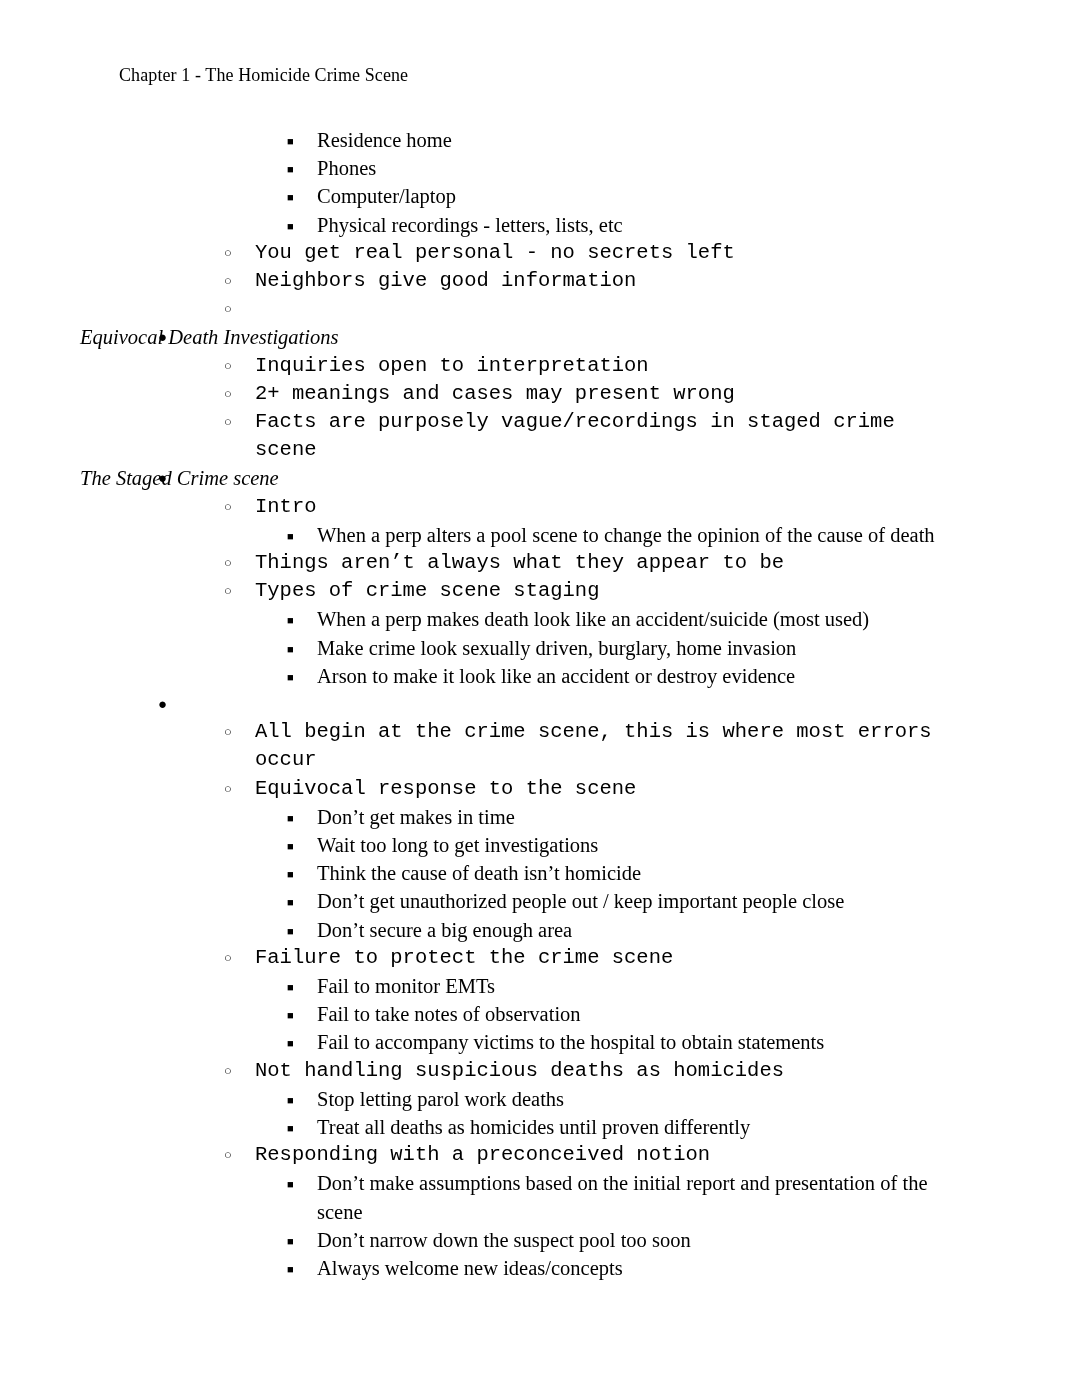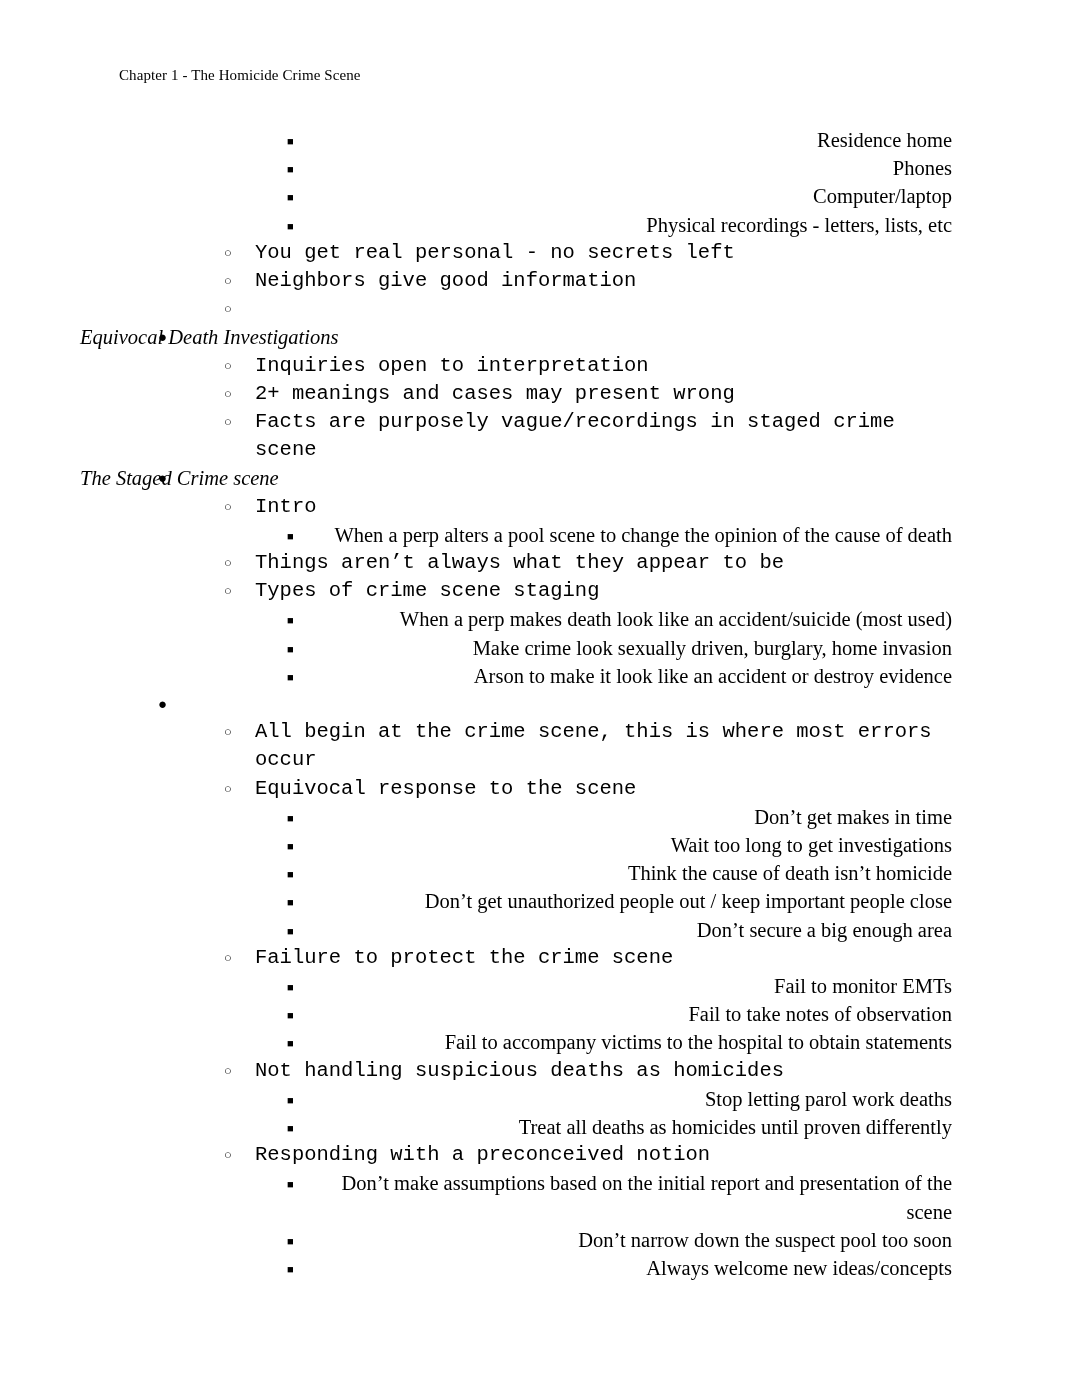--- a/index.html
+++ b/index.html
@@ -25,21 +25,21 @@
     width: 1080px;
     height: 1397px;
     background: #ffffff;
   }
 
   
   .doc-header {
     position: absolute;
     left: 119px;
     top: 62px;
-    font-size: 15px;
+    font-size: 18px;
     line-height: 26px;
     letter-spacing: 0.1px;
     white-space: nowrap;
   }
 
   
   .outline {
     position: absolute;
     left: 0;
     top: 126px;
@@ -92,21 +92,20 @@
 
   
   .lvl3 .marker {
     left: 287px;
     font-size: 11px;
     line-height: 30px;
   }
   .lvl3 .txt {
     margin-left: 317px;
     margin-right: 128px;
-    text-align: right;
   }
 </style>
 </head>
 <body>
 
 <div class="page">
 
   <div class="doc-header">Chapter 1 - The Homicide Crime Scene</div>
 
   <div class="outline">

